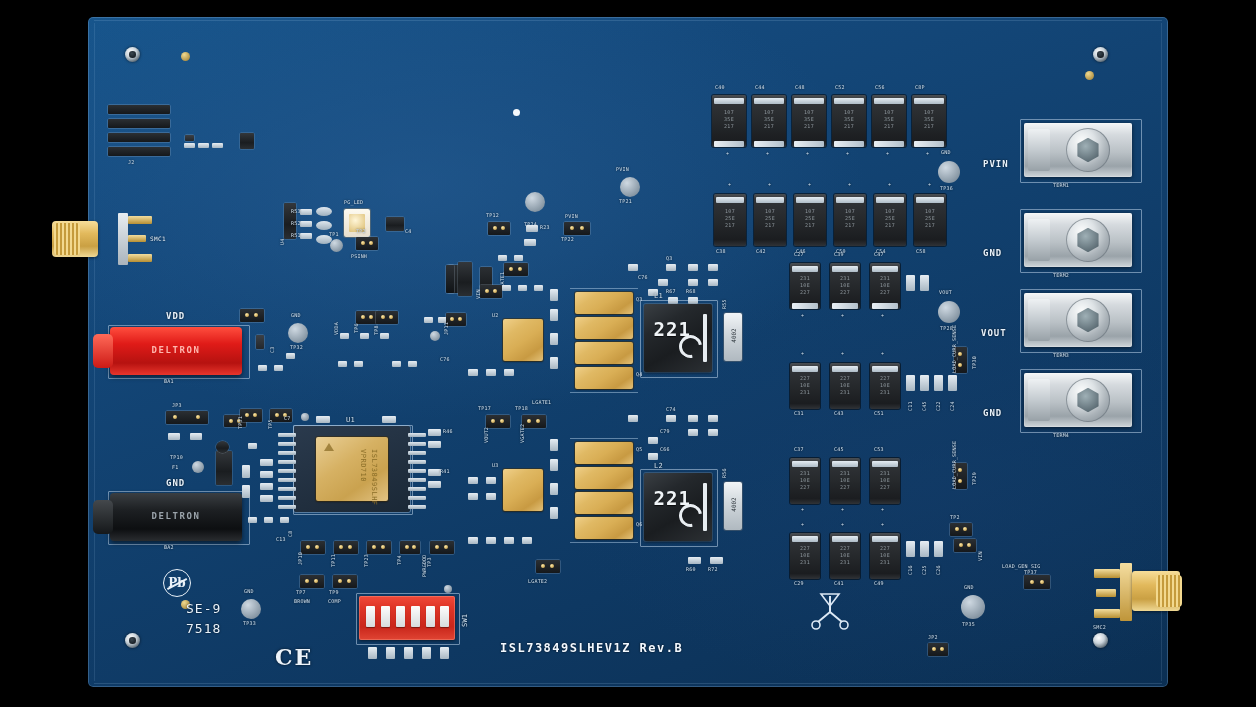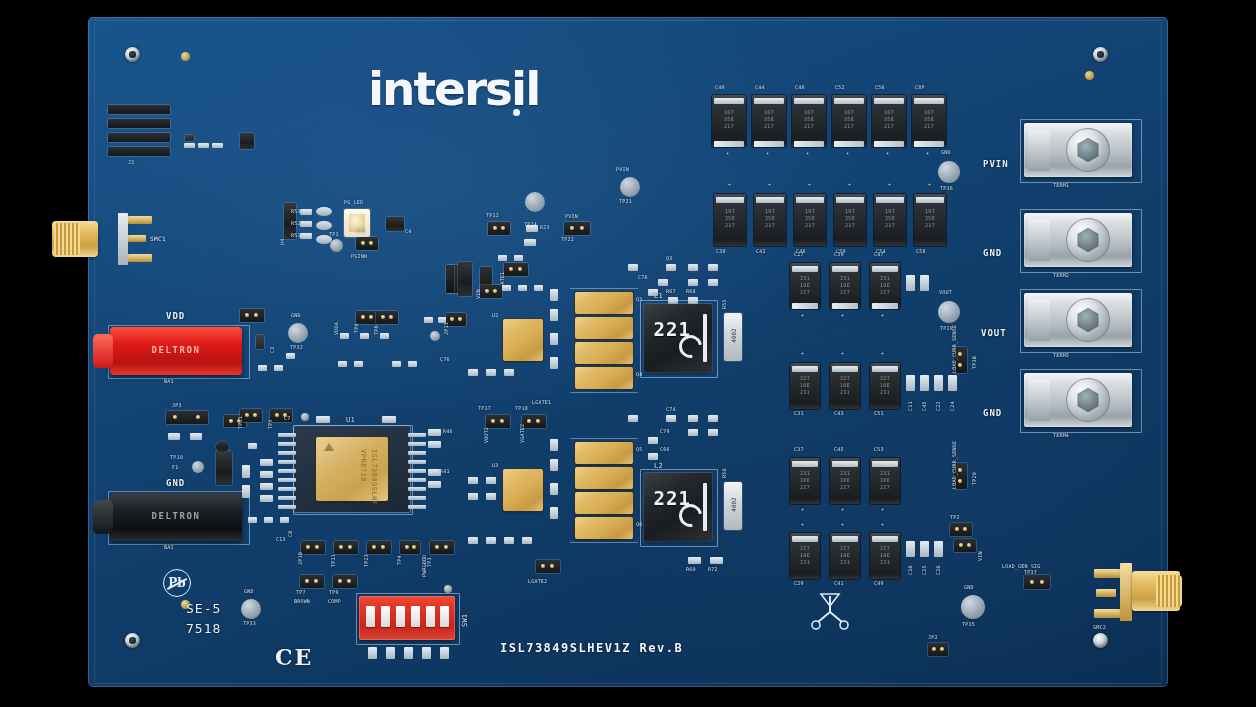--- a/index.html
+++ b/index.html
@@ -162,25 +162,24 @@
         <i></i>
       </div>
     <div class="mhole" style="left:37px;top:616px;width:15px;height:15px;">
         <i></i>
       </div>
     <div class="mhole" style="left:1005px;top:616px;width:15px;height:15px;"></div>
     <div class="via" style="left:93px;top:35px;width:9px;height:9px;background:radial-gradient(circle at 35% 30%,#f0d98f,#9c7a2c);"></div>
     <div class="via" style="left:997px;top:54px;width:9px;height:9px;background:radial-gradient(circle at 35% 30%,#f0d98f,#9c7a2c);"></div>
     <div class="via" style="left:93px;top:583px;width:9px;height:9px;background:radial-gradient(circle at 35% 30%,#f0d98f,#9c7a2c);"></div>
 
-    <div id="logo"><span>intersil</span></div>
     <div style="position:absolute;left:425px;top:92px;width:7px;height:7px;border-radius:50%;background:#f4f8fc;"></div>
 
     <div class="lbl big" style="left:412px;top:625px;">ISL73849SLHEV1Z Rev.B</div>
-    <div class="lbl" style="left:98px;top:585px;font-size:13px;letter-spacing:1px;">SE-5</div>
+    <div class="lbl" style="left:98px;top:585px;font-size:13px;letter-spacing:1px;">SE-9</div>
     <div class="lbl" style="left:98px;top:605px;font-size:13px;letter-spacing:1px;">7518</div>
     <div id="pbfree" style="left:75px;top:552px;">
         <span>Pb</span>
       </div>
     <div class="cemark" style="left:187px;top:627px;">CE</div>
 
     <div id="rfid">
       <svg viewBox="0 0 44 38" width="44" height="38">
         <path d="M22 4 L22 20 M22 20 L10 30 M22 20 L34 30" stroke="#dce8f4" stroke-width="2" fill="none"></path>
         <path d="M13 2 L31 2 L22 14 Z" stroke="#dce8f4" stroke-width="1.6" fill="none"></path>

